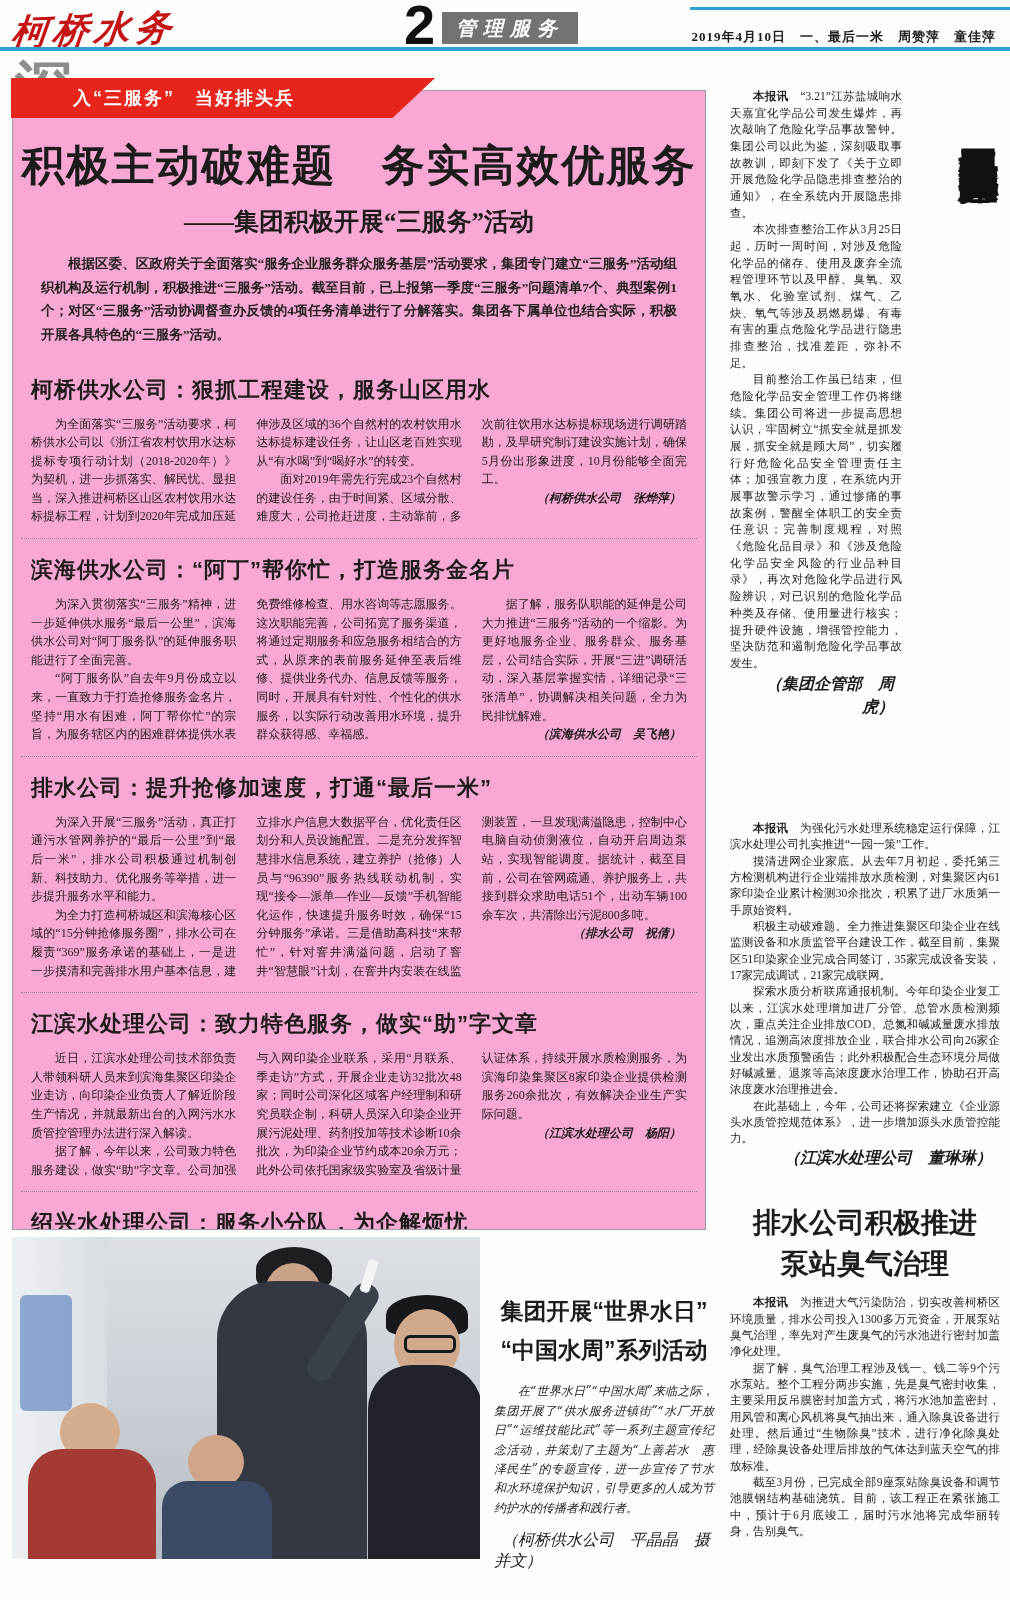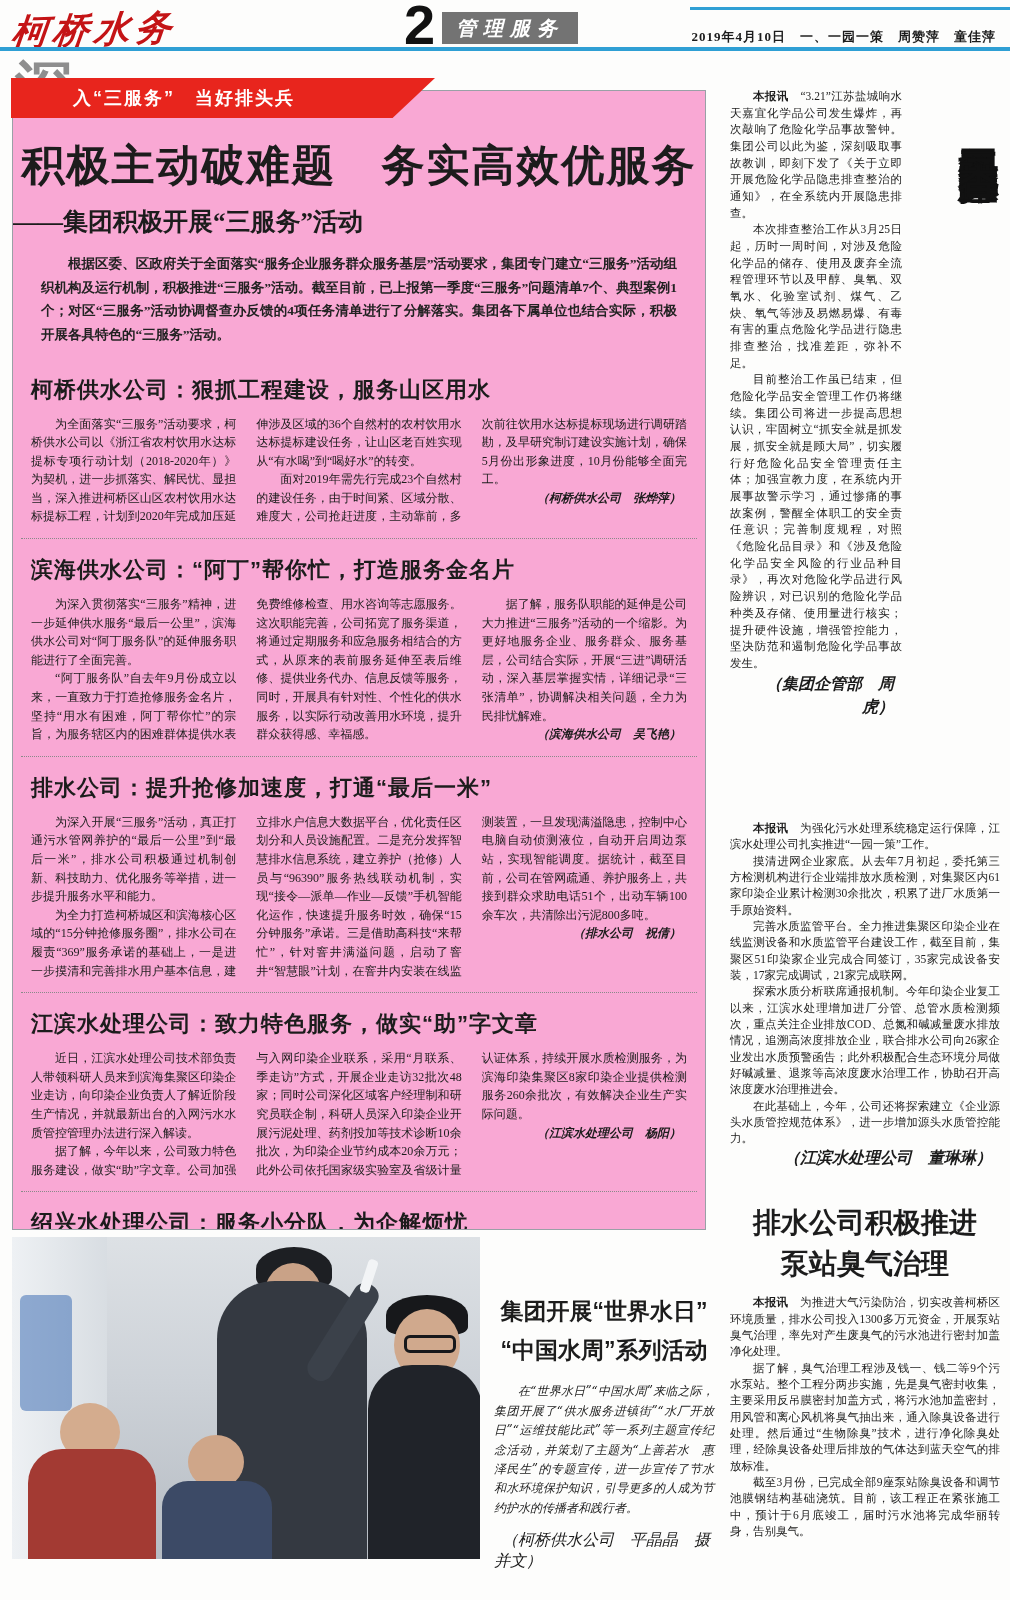--- a/index.html
+++ b/index.html
@@ -29,21 +29,21 @@
   .banner::before{content:"";position:absolute;inset:0;background:#e8251d;
         clip-path:polygon(0 0,100% 0,90% 100%,0 100%);z-index:1;}
   .banner-shadow{position:absolute;left:4px;top:-20px;font-size:58px;font-weight:900;
         color:#8e8e8e;z-index:0;font-family:"Liberation Sans",sans-serif;line-height:1;}
   .banner-text{position:relative;z-index:2;color:#fff;font-weight:900;font-size:18px;
         line-height:40px;padding-left:62px;letter-spacing:2px;
         font-family:"Liberation Sans",sans-serif;}
 
   .headline{text-align:center;font-size:43px;font-weight:900;letter-spacing:2px;
         font-family:"Liberation Sans",sans-serif;margin:6px 0 10px;}
-  .deck{text-align:left;font-size:25px;font-weight:600;margin:0 0 14px;}
+  .deck{text-align:center;font-size:25px;font-weight:600;margin:0 0 14px;}
   .intro{margin:0 28px 16px;font-size:13.5px;font-weight:bold;line-height:1.75;
         text-align:justify;text-indent:2em;color:#222;}
 
   .divider{border-top:1px dotted #8a8a8a;margin:4px 8px;}
   .article{padding:4px 18px 8px;}
   .art-title{font-size:22px;font-weight:800;letter-spacing:1px;margin:8px 0 10px;
         font-family:"Liberation Sans",sans-serif;}
   .art-body{column-count:3;column-gap:20px;font-size:12px;line-height:1.55;
         text-align:justify;}
   .art-body p{margin:0;text-indent:2em;}
@@ -110,21 +110,21 @@
   .wd-byline{font-style:italic;font-weight:normal;font-size:16px;margin-top:5px;
         text-indent:0.5em;}
 </style>
 </head>
 <body>
 
 <div class="abs top-rule"></div>
 <div class="abs logo">柯桥水务</div>
 <div class="abs pagenum">2</div>
 <div class="abs section-box">管理服务</div>
-<div class="abs dateline">2019年4月10日　一、一园一策　周赞萍　童佳萍</div>
+<div class="abs dateline">2019年4月10日　一、最后一米　周赞萍　童佳萍</div>
 <div class="abs header-rule"></div>
 
 <div class="abs banner">
   <span class="banner-shadow">深</span>
   <div class="banner-text">入“三服务”　当好排头兵</div>
 </div>
 
 <div class="abs feature">
   <div class="feature-inner">
     <div class="headline">积极主动破难题　务实高效优服务</div>
@@ -188,21 +188,21 @@
       <p>目前整治工作虽已结束，但危险化学品安全管理工作仍将继续。集团公司将进一步提高思想认识，牢固树立“抓安全就是抓发展，抓安全就是顾大局”，切实履行好危险化品安全管理责任主体；加强宣教力度，在系统内开展事故警示学习，通过惨痛的事故案例，警醒全体职工的安全责任意识；完善制度规程，对照《危险化品目录》和《涉及危险化学品安全风险的行业品种目录》，再次对危险化学品进行风险辨识，对已识别的危险化学品种类及存储、使用量进行核实；提升硬件设施，增强管控能力，坚决防范和遏制危险化学品事故发生。</p>
       <p class="r-byline">（集团企管部　周虎）</p>
     </div>
     <div class="v-head">集团公司开展危险化学品安全隐患排查</div>
   </div>
 
   <div class="r-article">
     <div class="r-body">
       <p><span class="lead">本报讯</span>　<span>为强化污水处理系统稳定运行保障，江滨水处理公司扎实推进“一园一策”工作。</span></p>
       <p>摸清进网企业家底。从去年7月初起，委托第三方检测机构进行企业端排放水质检测，对集聚区内61家印染企业累计检测30余批次，积累了进厂水质第一手原始资料。</p>
-      <p>完善水质监管平台。全力推进集聚区印染企业在线监测设备和水质监管平台建设工作，截至目前，集聚区51印染家企业完成合同签订，35家完成设备安装，17家完成调试，21家完成联网。</p>
+      <p>积极主动破难题。全力推进集聚区印染企业在线监测设备和水质监管平台建设工作，截至目前，集聚区51印染家企业完成合同签订，35家完成设备安装，17家完成调试，21家完成联网。</p>
       <p>探索水质分析联席通报机制。今年印染企业复工以来，江滨水处理增加进厂分管、总管水质检测频次，重点关注企业排放COD、总氮和碱减量废水排放情况，追溯高浓度排放企业，联合排水公司向26家企业发出水质预警函告；此外积极配合生态环境分局做好碱减量、退浆等高浓度废水治理工作，协助召开高浓度废水治理推进会。</p>
       <p>在此基础上，今年，公司还将探索建立《企业源头水质管控规范体系》，进一步增加源头水质管控能力。</p>
       <p class="r-byline">（江滨水处理公司　董琳琳）</p>
     </div>
   </div>
 
   <div class="r-article">
     <div class="r-title">
       <div>排水公司积极推进</div>
       <div>泵站臭气治理</div>

